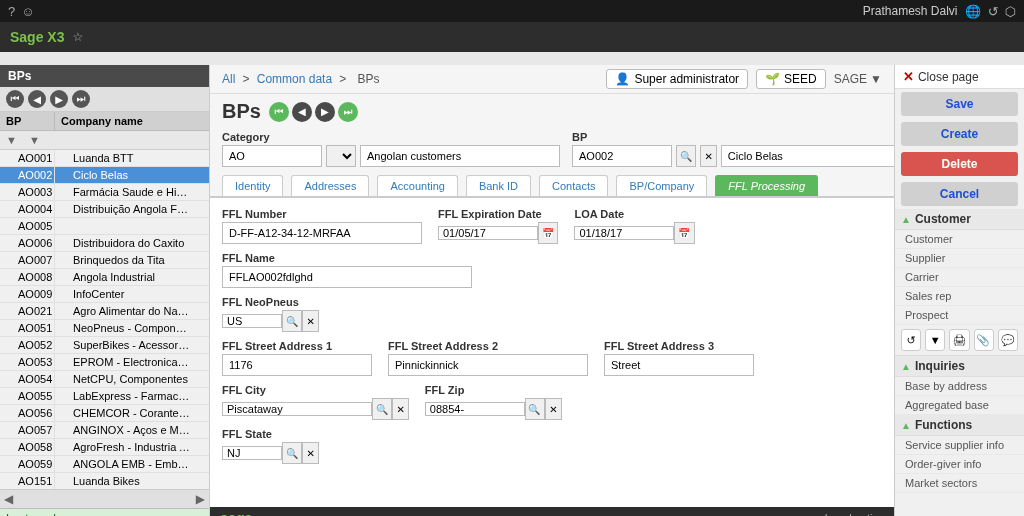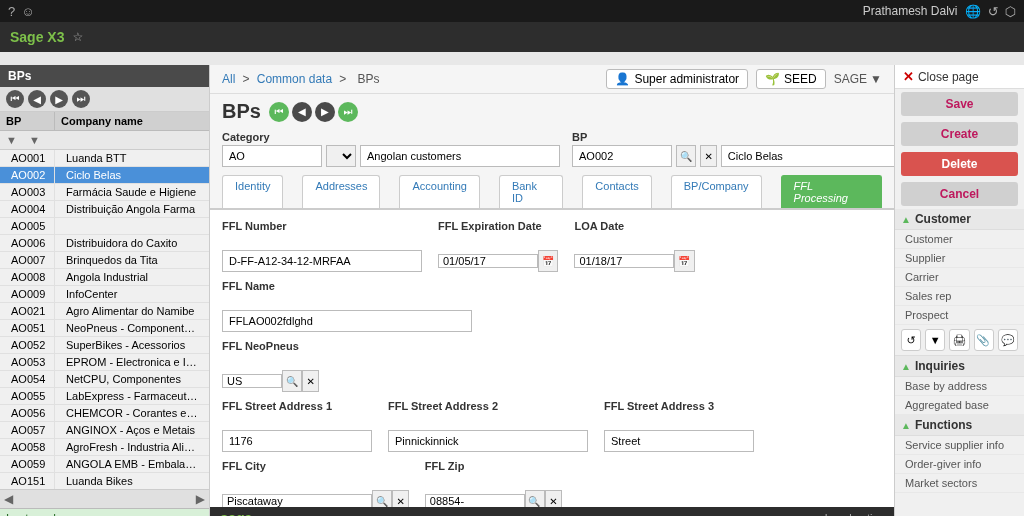--- a/index.html
+++ b/index.html
@@ -110,21 +110,21 @@
     .bp-list {
       flex: 1;
       overflow-y: auto;
     }
     .bp-row {
       display: flex;
       border-bottom: 1px solid #e0e0e0;
       cursor: pointer;
     }
     .bp-row.selected { background: #4a90d9; color: white; }
-    .bp-cell { padding: 2px 11px; }
+    .bp-cell { padding: 2px 18px; }
     .bp-id { width: 55px; border-right: 1px solid #e0e0e0; font-size: 11px; }
     .bp-name { flex: 1; font-size: 11px; white-space: nowrap; overflow: hidden; text-overflow: ellipsis; }
 
     
     .list-scroll-nav {
       display: flex;
       justify-content: space-between;
       padding: 2px 4px;
       background: #e0e0e0;
       border-top: 1px solid #ccc;
@@ -212,21 +212,21 @@
       background: #f0f0f0;
       padding: 1px 4px;
       cursor: pointer;
       height: 22px;
     }
 
     
     .tabs-bar {
       display: flex;
       padding: 4px 12px 0;
-      gap: 19px;
+      gap: 8px;
       border-bottom: 2px solid #ccc;
     }
     .tab {
       padding: 4px 12px;
       border: 1px solid #ccc;
       border-bottom: none;
       background: white;
       cursor: pointer;
       font-size: 11px;
       color: #337ab7;
@@ -246,21 +246,21 @@
       overflow-y: auto;
       background: white;
       margin: 0 0 0 0;
     }
     .form-row {
       display: flex;
       gap: 16px;
       margin-bottom: 8px;
       align-items: flex-start;
     }
-    .form-field { display: flex; flex-direction: column; gap: 18px; }
+    .form-field { display: flex; flex-direction: column; gap: 2px; }
     .form-label { font-size: 11px; color: #333; font-weight: bold; }
     .form-input {
       border: 1px solid #bbb;
       padding: 2px 6px;
       font-size: 11px;
       height: 22px;
       background: white;
     }
     .form-input.w200 { width: 200px; }
     .form-input.w150 { width: 150px; }
@@ -307,21 +307,21 @@
       padding: 5px 8px;
       margin: 3px 6px;
       border: none;
       border-radius: 3px;
       cursor: pointer;
       font-size: 12px;
       font-weight: bold;
       text-align: center;
     }
     .btn-orange { background: #f0821e; color: white; }
-    .btn-gray { background: #d0d0d0; color: #be185d; }
+    .btn-gray { background: #d0d0d0; color: #1d4ed8; }
     .btn-red { background: #d9534f; color: white; }
 
     .right-menu-item {
       padding: 3px 10px;
       font-size: 11px;
       color: #555;
       cursor: pointer;
       border-bottom: 1px solid #e8e8e8;
     }
     .right-section-header {

